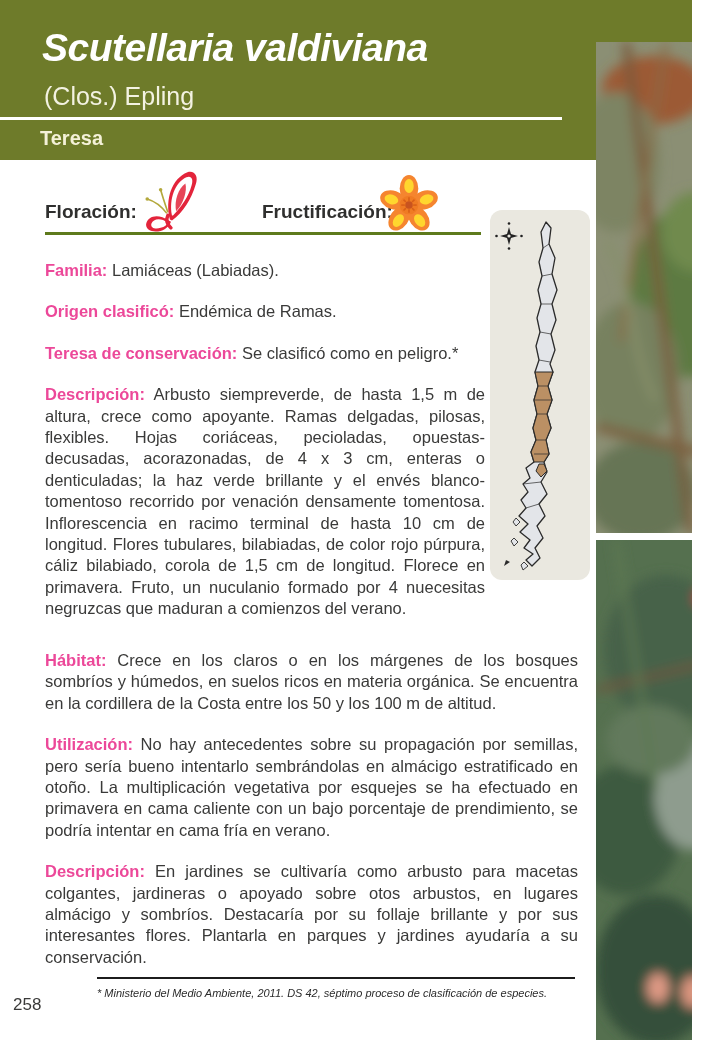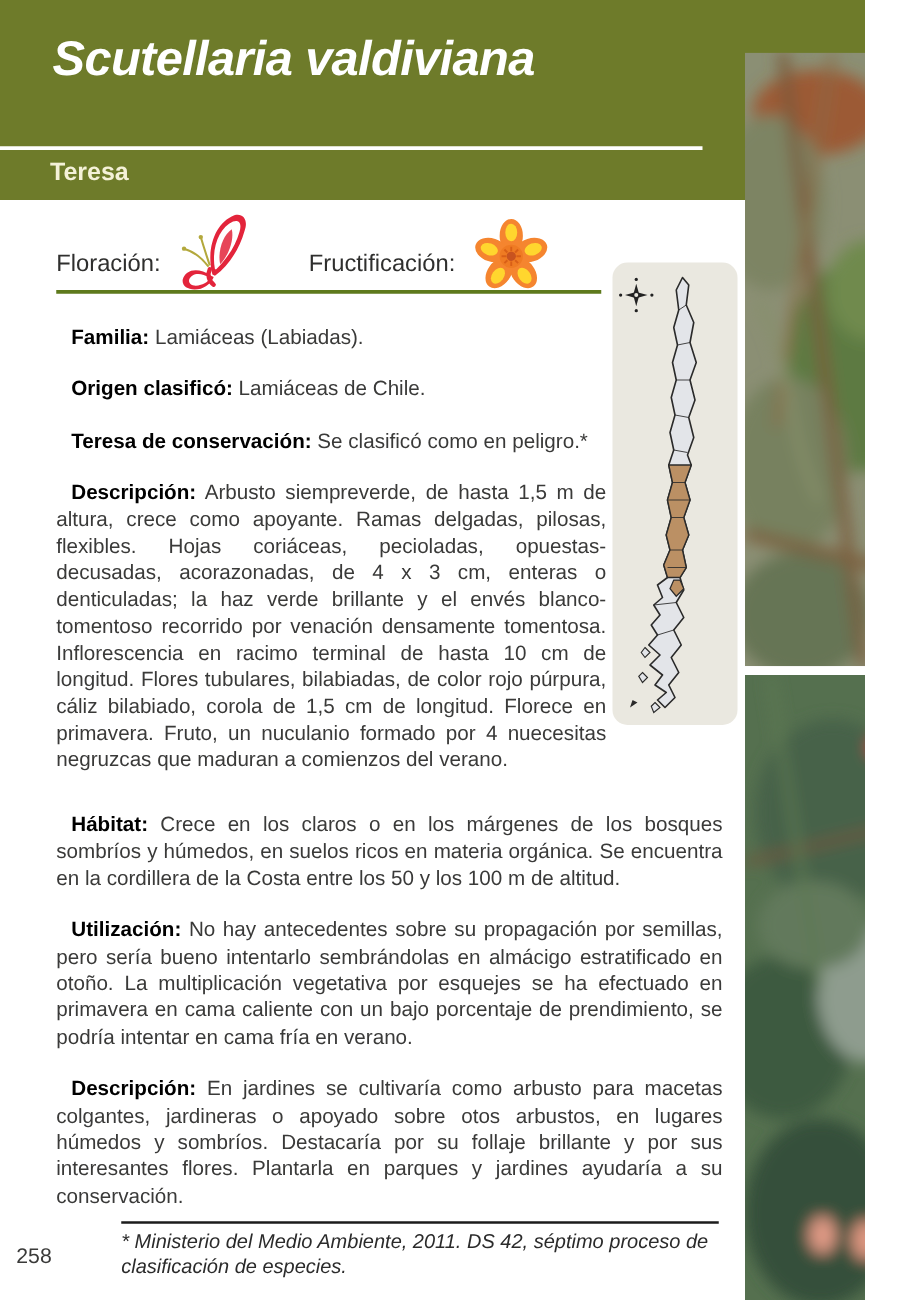--- a/index.html
+++ b/index.html
@@ -8,50 +8,51 @@
     overflow:hidden;font-family:"Liberation Sans",sans-serif;color:#3a3a39;
   }
   
   .header-green{position:absolute;left:0;top:0;width:720px;height:160px;background:#6e7b2a;}
   .title{position:absolute;left:42px;top:26px;width:540px;
     font-size:39px;font-weight:bold;font-style:italic;color:#ffffff;letter-spacing:-0.5px;}
   .subtitle{position:absolute;left:44px;top:82px;font-size:25px;color:#f3f2e2;}
   .header-rule{position:absolute;left:0;top:117px;width:562px;height:3px;background:#ffffff;}
   .common-name{position:absolute;left:40px;top:127px;font-size:20px;font-weight:bold;color:#f4f1d8;}
   
-  .phen-label{position:absolute;font-size:19px;font-weight:normal;color:#2f2f2e;}
+  .phen-label{position:absolute;font-size:19px;font-weight:bold;color:#2f2f2e;}
   .phen-flor{left:45px;top:201px;}
-  .phen-fruc{left:247px;top:201px;}
+  .phen-fruc{left:262px;top:201px;}
   .phen-rule{position:absolute;left:45px;top:232px;width:436px;height:3px;background:#5e7a1c;}
   .icon-abs{position:absolute;}
   
   .map-box{position:absolute;left:490px;top:210px;width:100px;height:370px;
     background:#eae8e0;border-radius:12px;}
   
   .photo{position:absolute;left:596px;width:124px;overflow:hidden;}
   .photo-top{top:42px;height:491px;}
   .photo-bottom{top:540px;height:500px;}
   
   .content-top{position:absolute;left:45px;top:260px;width:440px;}
   .content-bottom{position:absolute;left:45px;top:650px;width:533px;}
   p.sec{margin:0 0 20px 0;font-size:16.5px;line-height:21.4px;text-align:justify;color:#3a3a39;}
-  p.sec b{color:#000000;margin-left:12px;}
+  p.sec b{color:#ec4899;}
   
   .foot-rule{position:absolute;left:97px;top:977px;width:478px;height:2px;background:#1c1c1c;}
   .footnote{position:absolute;left:97px;top:984px;width:480px;
-    font-size:16px;font-style:italic;line-height:19.5px;color:#2b2b2b;text-align:left;}
+    font-size:11px;font-style:italic;line-height:19.5px;color:#2b2b2b;text-align:left;}
   .page-number{position:absolute;left:13px;top:995px;font-size:17px;color:#3a3a39;}
 </style>
 </head>
 <body>
 
 <div class="page">
 
   <div class="header-green"></div>
   <div class="title">Scutellaria valdiviana</div>
+  <div class="subtitle">(Clos.) Epling</div>
   <div class="header-rule"></div>
   <div class="common-name">Teresa</div>
 
   <div class="photo photo-top">
     <svg width="124" height="491" viewBox="0 0 124 491" xmlns="http://www.w3.org/2000/svg">
       <defs>
           <filter id="b1" x="-40%" y="-40%" width="180%" height="180%">
             <feGaussianBlur stdDeviation="6"></feGaussianBlur>
           </filter>
         </defs>
@@ -185,28 +186,28 @@
         <path d="M26,308 L30,312 L26,316 L23,312 Z"></path>
         <path d="M24,328 L28,332 L24,336 L21,331 Z"></path>
         <path d="M34,352 L38,356 L33,360 L31,355 Z"></path>
       </g>
       <path d="M12,348 L20,352 L14,356 L16,350 Z" fill="#2b2b2b"></path>
     </svg>
   </div>
 
   <div class="content-top">
     <p class="sec"><b>Familia:</b> <span>Lamiáceas (Labiadas).</span></p>
-    <p class="sec"><b>Origen clasificó:</b> <span>Lamiáceas de Chile.</span></p>
+    <p class="sec"><b>Origen clasificó:</b> <span>Endémica de Ramas.</span></p>
     <p class="sec"><b>Teresa de conservación:</b> <span>Se clasificó como en peligro.*</span></p>
     <p class="sec"><b>Descripción:</b> <span>Arbusto siempreverde, de hasta 1,5 m de altura, crece como apoyante. Ramas delgadas, pilosas, flexibles. Hojas coriáceas, pecioladas, opuestas-decusadas, acorazonadas, de 4 x 3 cm, enteras o denticuladas; la haz verde brillante y el envés blanco-tomentoso recorrido por venación densamente tomentosa. Inflorescencia en racimo terminal de hasta 10 cm de longitud. Flores tubulares, bilabiadas, de color rojo púrpura, cáliz bilabiado, corola de 1,5 cm de longitud. Florece en primavera. Fruto, un nuculanio formado por 4 nuecesitas negruzcas que maduran a comienzos del verano.</span></p>
   </div>
 
   <div class="content-bottom">
     <p class="sec"><b>Hábitat:</b> <span>Crece en los claros o en los márgenes de los bosques sombríos y húmedos, en suelos ricos en materia orgánica. Se encuentra en la cordillera de la Costa entre los 50 y los 100 m de altitud.</span></p>
     <p class="sec"><b>Utilización:</b> <span>No hay antecedentes sobre su propagación por semillas, pero sería bueno intentarlo sembrándolas en almácigo estratificado en otoño. La multiplicación vegetativa por esquejes se ha efectuado en primavera en cama caliente con un bajo porcentaje de prendimiento, se podría intentar en cama fría en verano.</span></p>
-    <p class="sec"><b>Descripción:</b> <span>En jardines se cultivaría como arbusto para macetas colgantes, jardineras o apoyado sobre otos arbustos, en lugares húmedos y sombríos. Destacaría por su follaje brillante y por sus interesantes flores. Plantarla en parques y jardines ayudaría a su conservación.</span></p>
+    <p class="sec"><b>Descripción:</b> <span>En jardines se cultivaría como arbusto para macetas colgantes, jardineras o apoyado sobre otos arbustos, en lugares almácigo y sombríos. Destacaría por su follaje brillante y por sus interesantes flores. Plantarla en parques y jardines ayudaría a su conservación.</span></p>
   </div>
 
   <div class="foot-rule"></div>
   <div class="footnote">* Ministerio del Medio Ambiente, 2011. DS 42, séptimo proceso de clasificación de especies.</div>
   <div class="page-number">258</div>
 
 </div>
 
 </body></html>

